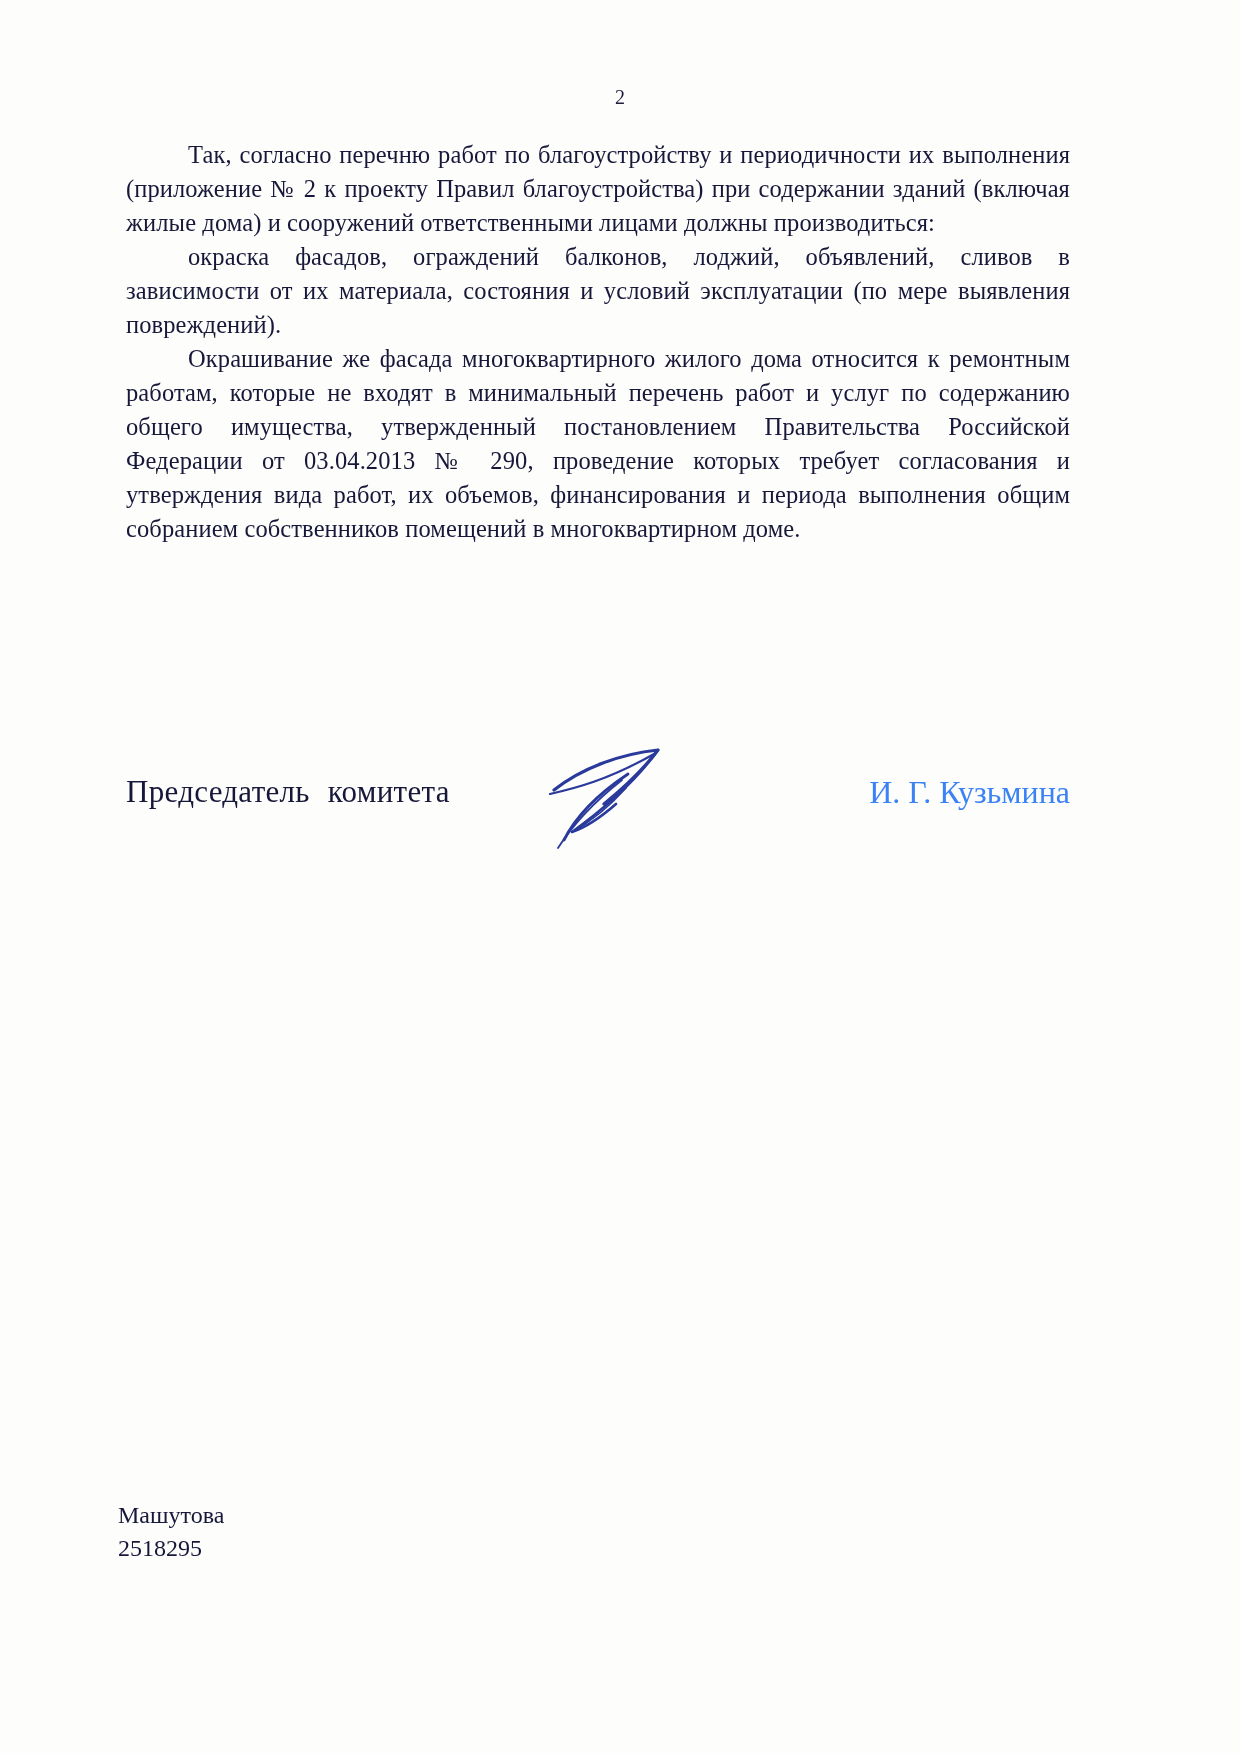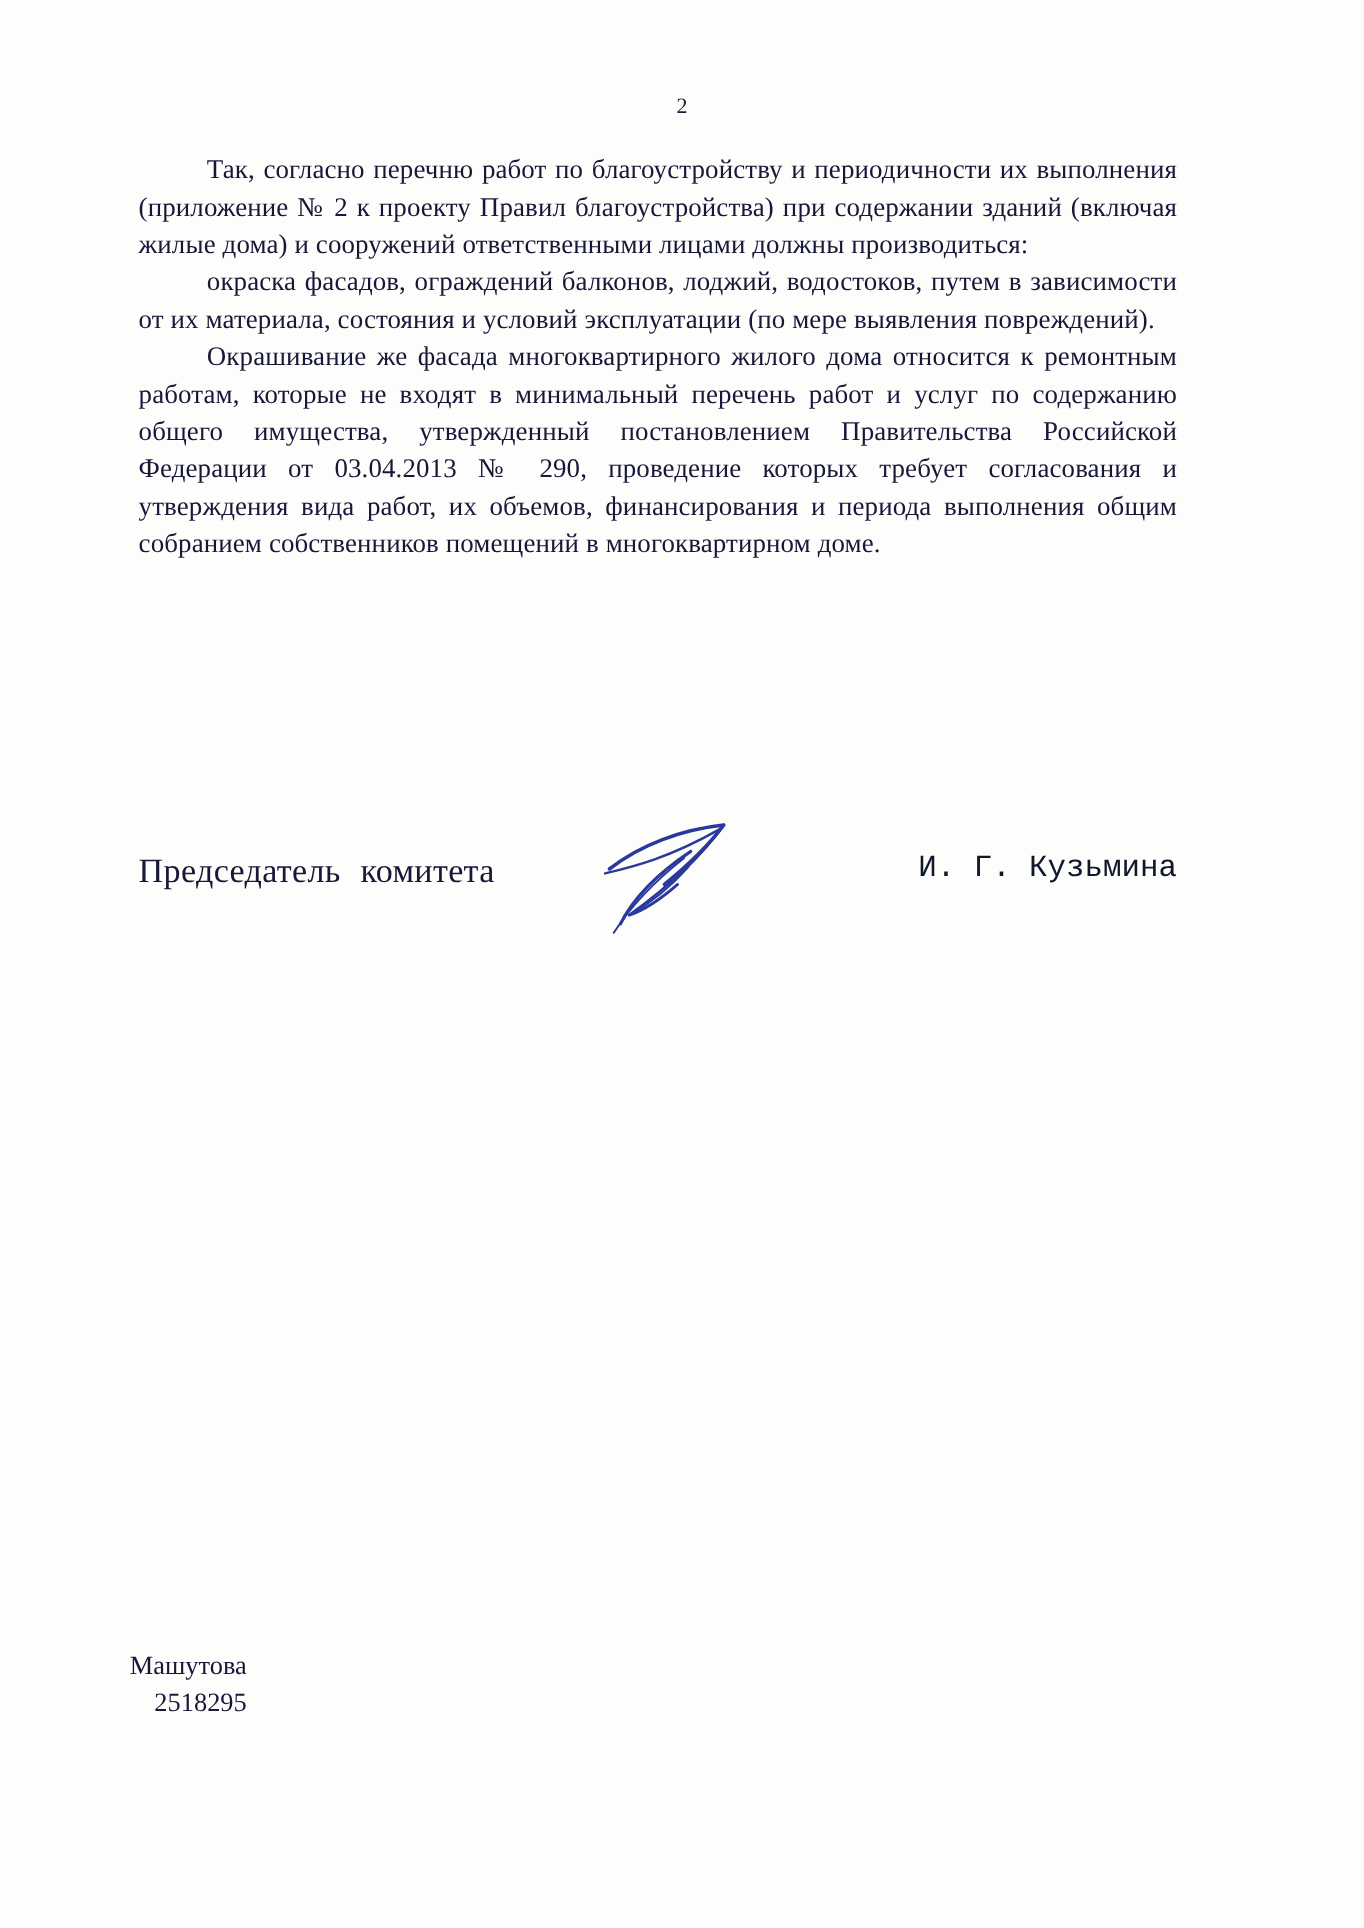--- a/index.html
+++ b/index.html
@@ -61,55 +61,53 @@
     letter-spacing: 0.3px;
   }
   .sig-role .gap {
     display: inline-block;
     width: 18px;
   }
   .sig-name {
     position: absolute;
     right: 0;
     top: 12px;
-    font-size: 28px;
-    color: #0f172a;
+    font-size: 32px;
+    color: #3b82f6;
     white-space: nowrap;
-    font-family: Liberation Mono, monospace;
   }
   .sig-mark {
     position: absolute;
     left: 416px;
     top: -18px;
     width: 170px;
     height: 120px;
   }
   .footer-note {
     position: absolute;
     left: 118px;
     bottom: 188px;
     font-size: 24px;
     line-height: 33px;
     color: #17173a;
   }
   .footer-note div {
     white-space: nowrap;
-    text-align: right;
   }
 </style>
 </head>
 <body>
 
 <div class="page">
 
   <div class="page-number">2</div>
 
   <div class="doc-body">
     <p class="para">Так, согласно перечню работ по благоустройству и периодичности их выполнения (приложение № 2 к проекту Правил благоустройства) при содержании зданий (включая жилые дома) и сооружений ответственными лицами должны производиться:</p>
-    <p class="para">окраска фасадов, ограждений балконов, лоджий, водостоков, путем в зависимости от их материала, состояния и условий эксплуатации (по мере выявления повреждений).</p>
+    <p class="para">окраска фасадов, ограждений балконов, лоджий, объявлений, сливов в зависимости от их материала, состояния и условий эксплуатации (по мере выявления повреждений).</p>
     <p class="para">Окрашивание же фасада многоквартирного жилого дома относится к ремонтным работам, которые не входят в минимальный перечень работ и услуг по содержанию общего имущества, утвержденный постановлением Правительства Российской Федерации от 03.04.2013 № 290, проведение которых требует согласования и утверждения вида работ, их объемов, финансирования и периода выполнения общим собранием собственников помещений в многоквартирном доме.</p>
   </div>
 
   <div class="signature-block">
     <div class="sig-role">
       <span>Председатель</span><span class="gap"></span><span>комитета</span>
     </div>
 
     <div class="sig-mark">
       <svg width="170" height="120" viewBox="0 0 170 120" xmlns="http://www.w3.org/2000/svg">

